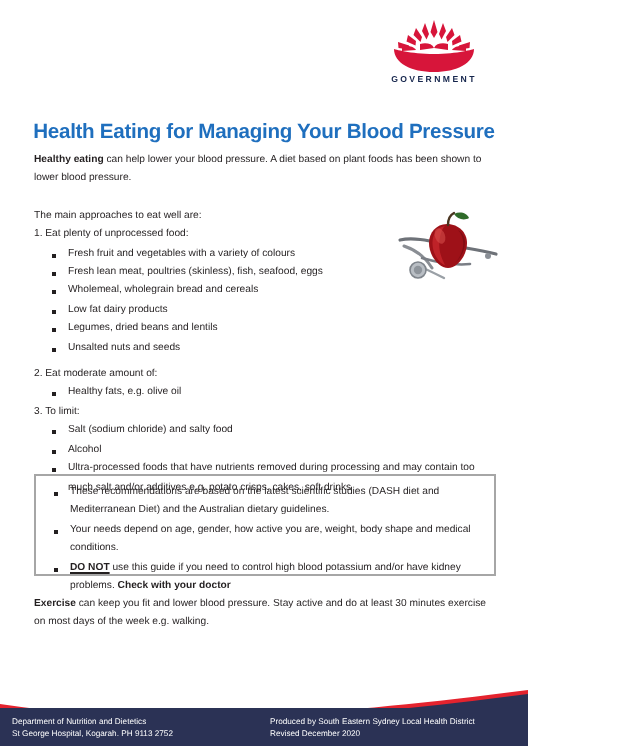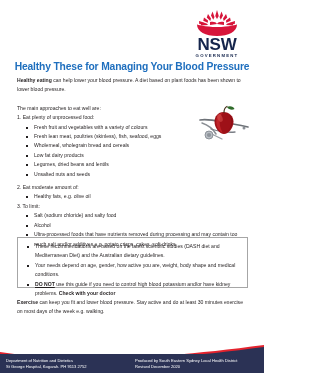--- a/index.html
+++ b/index.html
@@ -169,25 +169,24 @@
         <path d="M92 24 L91.5 30 L81 31.5 L81 27.5 Z"></path>
 
         <path d="M16 31 C16 45 33 54 56 54 C79 54 96 45 96 31 C96 31 80 36 56 36 C32 36 16 31 16 31 Z"></path>
 
         <path d="M24 28 C30 27 36 28.5 38 32 L24 33 Z"></path>
         <path d="M88 28 C82 27 76 28.5 74 32 L88 33 Z"></path>
         <path d="M42 26 C48 24.5 54 25.5 56 30 L42 32 Z"></path>
         <path d="M70 26 C64 24.5 58 25.5 56 30 L70 32 Z"></path>
       </g>
     </svg>
-    <div class="logo-nsw">NSW</div>
     <div class="logo-gov">GOVERNMENT</div>
   </div>
 
-  <div class="title">Healthy These for Managing Your Blood Pressure</div>
+  <div class="title">Health Eating for Managing Your Blood Pressure</div>
 
   <div class="content">
 
     <div class="para">
       <span class="b">Healthy eating</span><span> can help lower your blood pressure. A diet based on plant foods has been shown to lower blood pressure.</span>
     </div>
 
     <div style="height:9px"></div>
 
     <div class="para">The main approaches to eat well are:</div>

